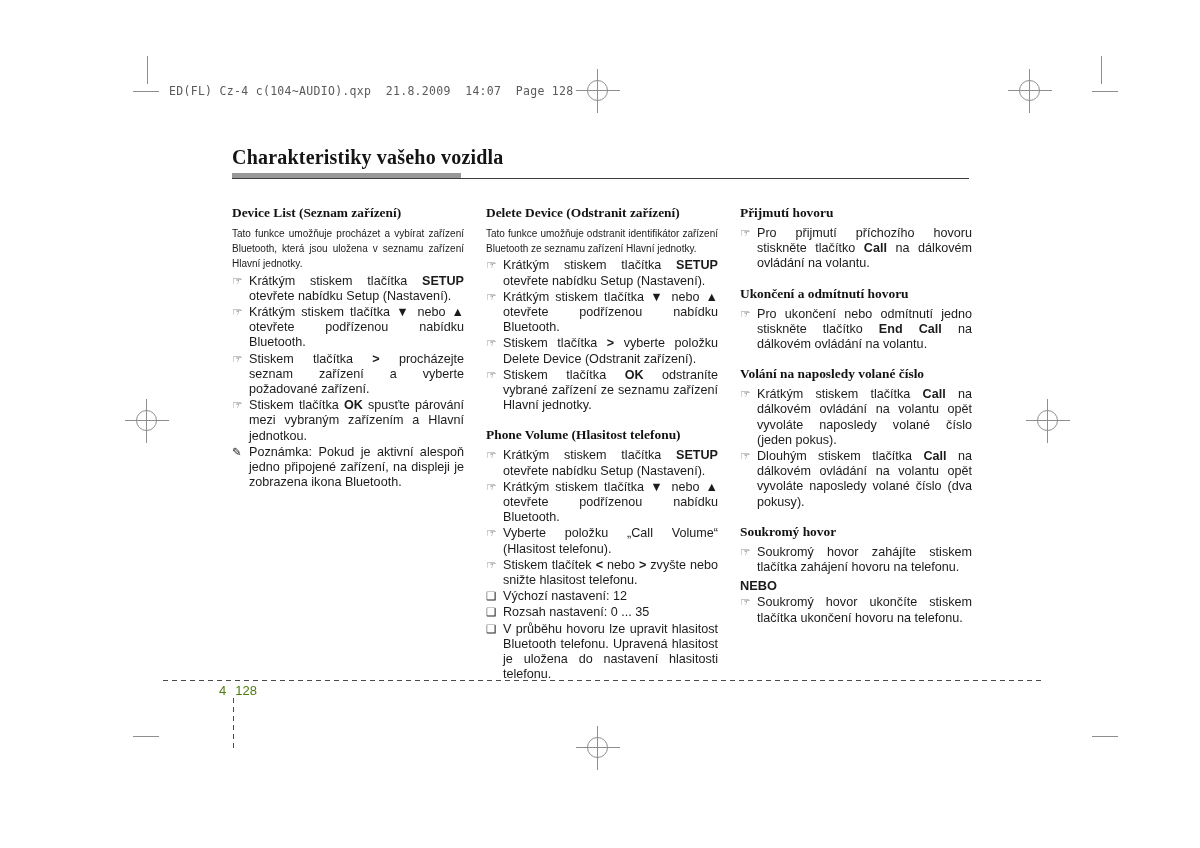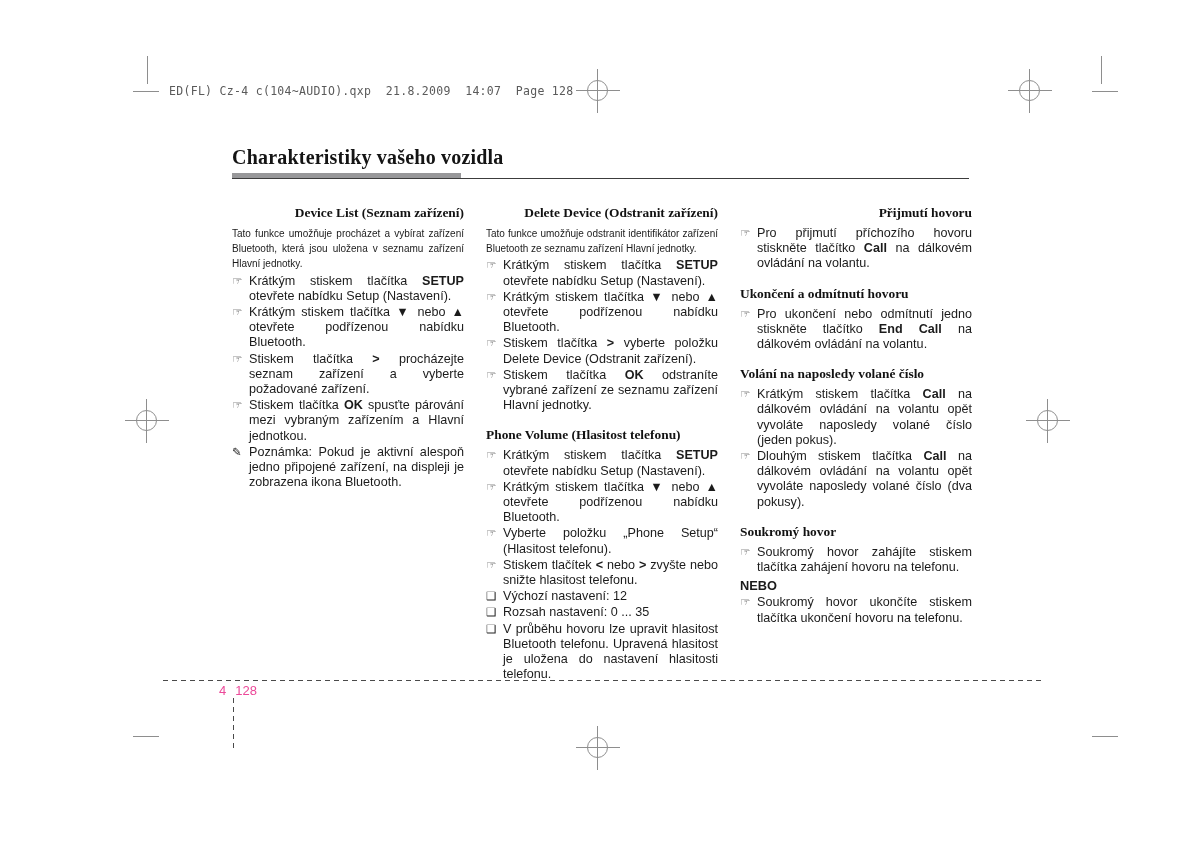--- a/index.html
+++ b/index.html
@@ -41,37 +41,37 @@
   .columns {
     position: absolute; left: 232px; top: 205px; width: 742px;
     display: flex; gap: 22px; align-items: flex-start;
   }
   .col { flex: 0 0 232px; width: 232px; }
   .heading {
     font-family: "Liberation Serif", serif;
     font-weight: bold; font-size: 13.4px; line-height: 16px;
     color: #121212; margin: 14px 0 5px 0;
   }
-  .col .heading:first-child { margin-top: 0; text-align: right; }
+  .col .heading:first-child { margin-top: 0; }
   .para {
     font-size: 10px; line-height: 15.2px;
     text-align: justify; margin-bottom: 2px;
   }
   .bullet { display: flex; font-size: 12.6px; line-height: 15.2px; margin-bottom: 1px; }
   .marker { flex: 0 0 17px; font-size: 11.5px; line-height: 15.2px; color: #222; }
   .btext { flex: 1 1 auto; text-align: justify; }
   .subheading { font-weight: bold; font-size: 12.8px; line-height: 15.2px; margin: 3px 0 2px 0; }
   .b { font-weight: bold; }
 
   
   .footer-dash {
     position: absolute; left: 163px; top: 680px; width: 878px; height: 1px;
     background: repeating-linear-gradient(90deg, var(--dash, #4a4a4a) 0 5px, transparent 5px 9px);
   }
-  .footer-num { position: absolute; left: 219px; top: 683px; font-size: 13px; color: #ec4899; }
+  .footer-num { position: absolute; left: 219px; top: 683px; font-size: 13px; color: #4d7c0f; }
   .footer-num .pg { margin-left: 9px; }
   .footer-vdash {
     position: absolute; left: 233px; top: 698px; width: 1px; height: 50px;
     background: repeating-linear-gradient(180deg, var(--dash, #4a4a4a) 0 5px, transparent 5px 9px);
   }
 </style>
 </head>
 <body>
 
 <div class="target" style="left:576px; top:69px;">
@@ -165,21 +165,21 @@
       <div class="bullet">
         <span class="marker">☞</span>
         <span class="btext"><span>Krátkým stiskem tlačítka </span><span class="b">SETUP</span><span> otevřete nabídku Setup (Nastavení).</span></span>
       </div>
       <div class="bullet">
         <span class="marker">☞</span>
         <span class="btext"><span>Krátkým stiskem tlačítka </span><span class="b">▼</span><span> nebo </span><span class="b">▲</span><span> otevřete podřízenou nabídku Bluetooth.</span></span>
       </div>
       <div class="bullet">
         <span class="marker">☞</span>
-        <span class="btext"><span>Vyberte položku „Phone Setup“ (Hlasitost telefonu).</span></span>
+        <span class="btext"><span>Vyberte položku „Call Volume“ (Hlasitost telefonu).</span></span>
       </div>
       <div class="bullet">
         <span class="marker">☞</span>
         <span class="btext"><span>Stiskem tlačítek </span><span class="b">&lt;</span><span> nebo </span><span class="b">&gt;</span><span> zvyšte nebo snižte hlasitost telefonu.</span></span>
       </div>
       <div class="bullet">
         <span class="marker">❑</span>
         <span class="btext"><span>Výchozí nastavení: 12</span></span>
       </div>
       <div class="bullet">

